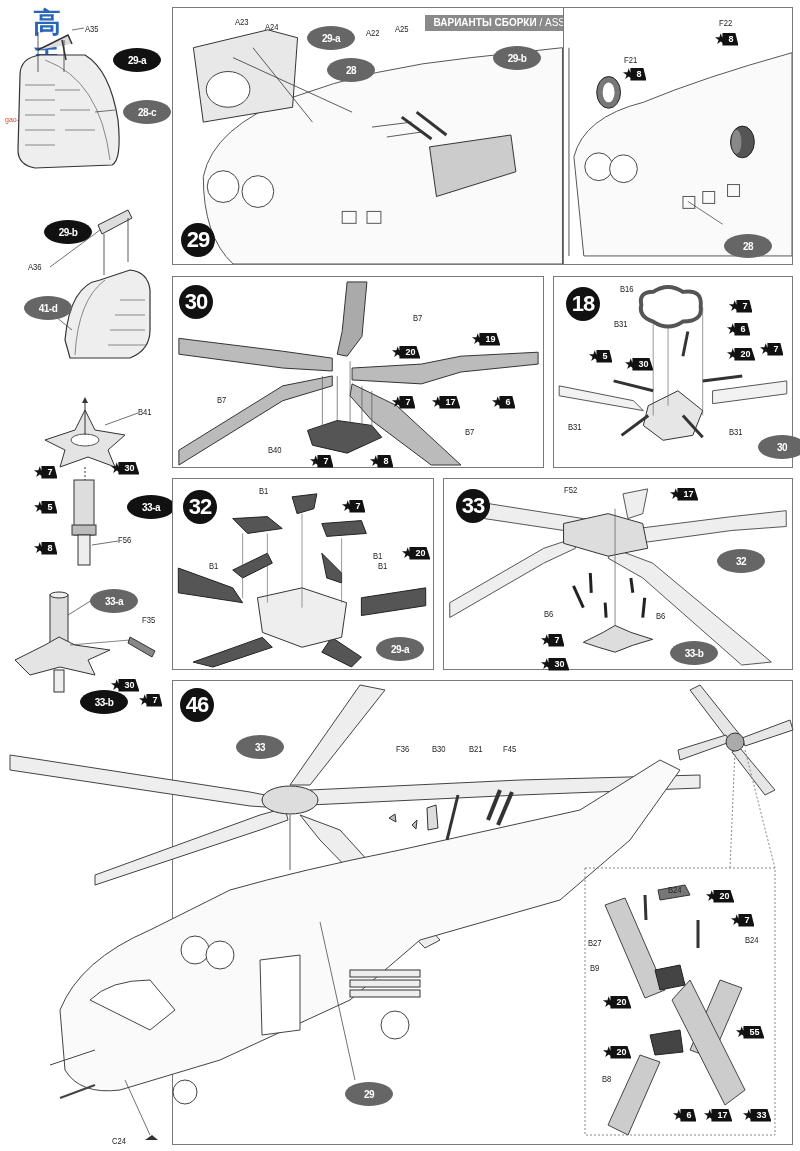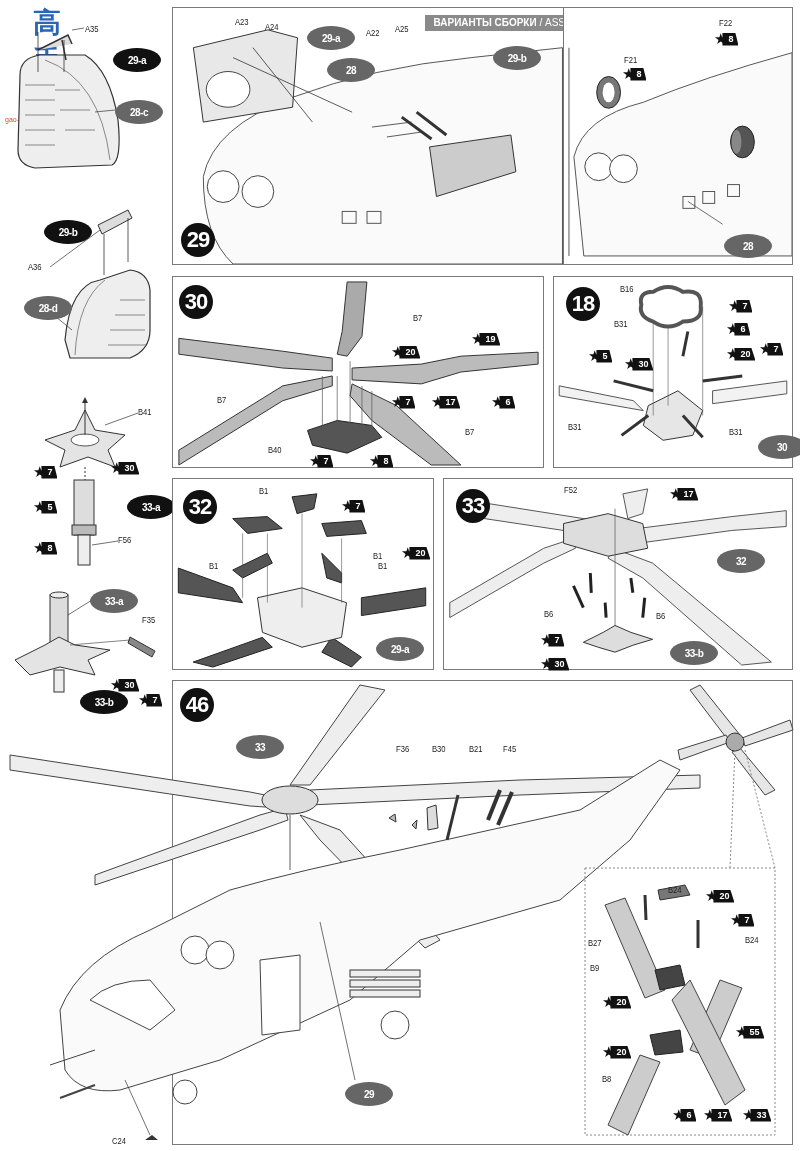--- a/index.html
+++ b/index.html
@@ -36,38 +36,38 @@
         <path d="M45 60 Q100 80 110 160"></path>
         <path d="M55 90h25M60 110h30M65 130h30"></path>
       </g>
     <path d="M38 50 L68 35 L72 44 M62 40 L66 60" stroke="#333" fill="#ddd" stroke-width="1.5"></path>
     <path d="M38 32 L38 72 M64 40 L64 72" stroke="#333" stroke-width="0.8"></path>
     <line x1="72" y1="30" x2="84" y2="28" stroke="#333" stroke-width="0.7"></line>
     <line x1="95" y1="112" x2="115" y2="110" stroke="#333" stroke-width="0.7"></line>
   </svg>
   <span class="lbl" style="left:85px;top:24px;">A35</span>
   <div class="ref dark" style="left:113px;top:48px;">29-a</div>
-  <div class="ref grey" style="left:115px;top:100px;">28-c</div>
+  <div class="ref grey" style="left:123px;top:100px;">28-c</div>
 </div>
 
 <div style="position:absolute;left:0;top:190px;width:170px;height:200px;">
   <svg class="art" viewBox="0 0 170 200">
     <path d="M100 90 Q70 95 65 150 L70 168 L130 168 Q150 160 150 140 L150 100 Q148 82 130 80 Z" fill="#eee" stroke="#333" stroke-width="1.2"></path>
     <g stroke="#888" fill="none">
         <path d="M105 90 Q78 110 75 165"></path>
         <path d="M120 110h25M115 125h30M110 140h35M108 155h38"></path>
       </g>
     <path d="M98 35 L128 20 L132 28 L102 44 Z" fill="#ddd" stroke="#333"></path>
     <path d="M104 44 L104 85 M128 28 L128 72" stroke="#333" stroke-width="0.8"></path>
     <line x1="50" y1="77" x2="100" y2="40" stroke="#333" stroke-width="0.7"></line>
     <line x1="45" y1="118" x2="72" y2="140" stroke="#333" stroke-width="0.7"></line>
   </svg>
   <div class="ref dark" style="left:44px;top:30px;">29-b</div>
   <span class="lbl" style="left:28px;top:72px;">A36</span>
-  <div class="ref grey" style="left:24px;top:106px;">28-d</div>
+  <div class="ref grey" style="left:24px;top:106px;">41-d</div>
 </div>
 
 <div style="position:absolute;left:0;top:395px;width:170px;height:175px;">
   <svg class="art" viewBox="0 0 170 175">
     <path d="M45 45 L75 35 L85 15 L95 35 L125 40 L108 55 L115 72 L88 62 L60 72 L65 55 Z" fill="#e4e4e4" stroke="#333" stroke-width="1"></path>
     <ellipse cx="85" cy="45" rx="14" ry="6" fill="#fff" stroke="#555"></ellipse>
     <line x1="85" y1="40" x2="85" y2="5" stroke="#333"></line>
       <path d="M82 8 L85 2 L88 8 Z" fill="#333"></path>
     <rect x="74" y="85" width="20" height="55" fill="#ddd" stroke="#333"></rect>
     <rect x="72" y="130" width="24" height="10" fill="#bbb" stroke="#333"></rect>

